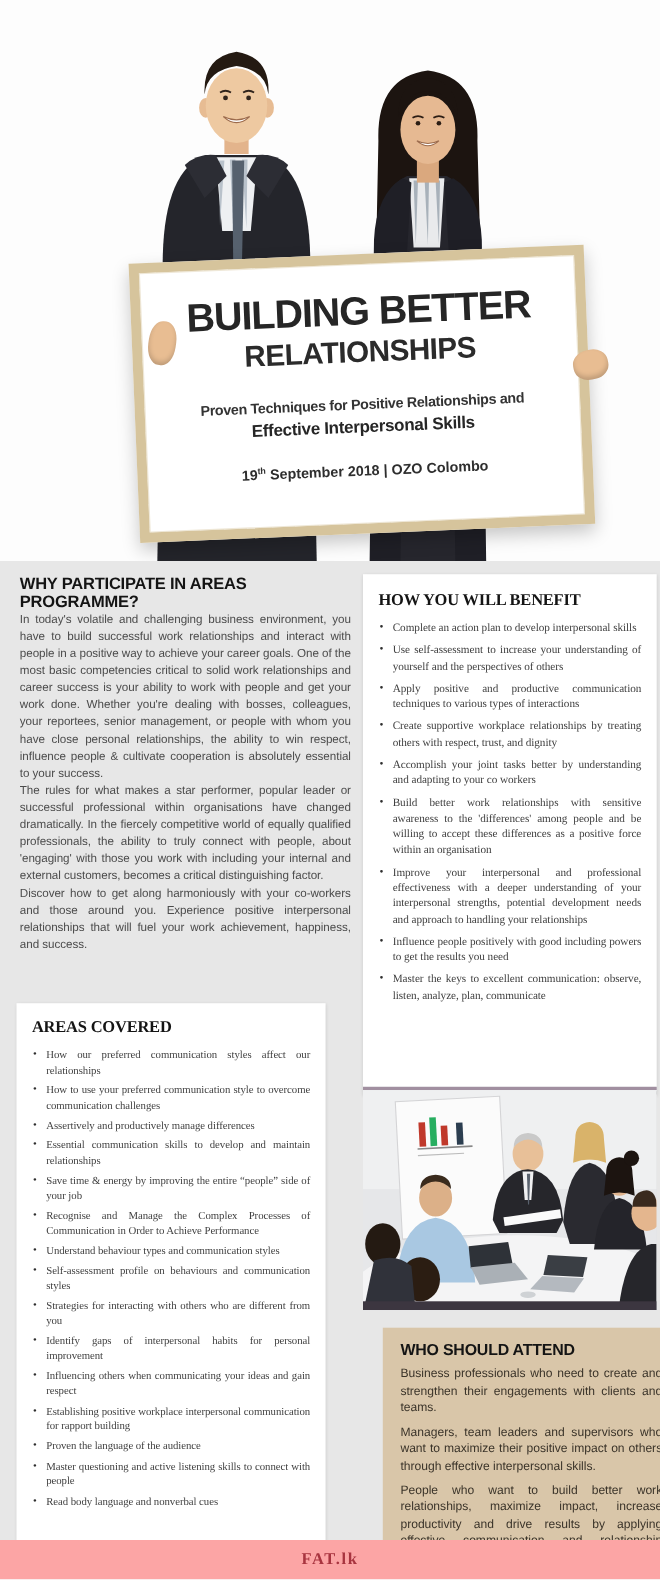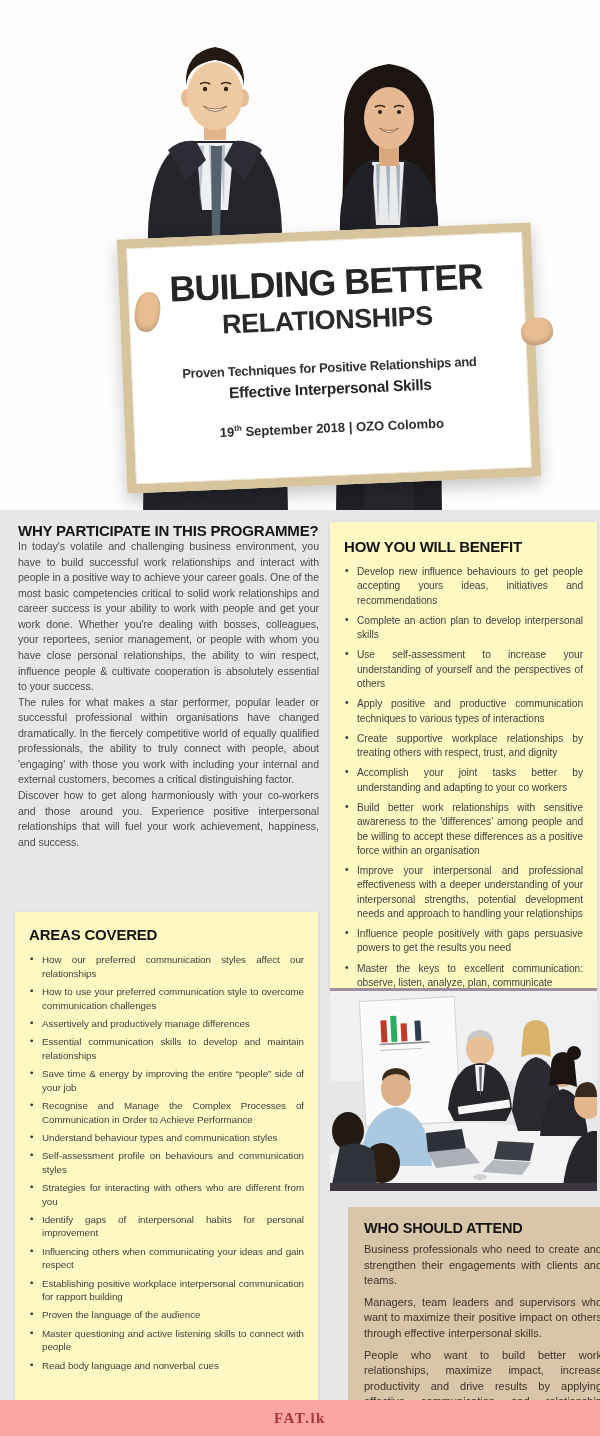--- a/index.html
+++ b/index.html
@@ -42,25 +42,26 @@
   .hand-woman { left:521px; top:318px; width:32px; height:27px; transform:rotate(-12deg); }
 
   
   .content { position:absolute; left:0; top:510px; width:600px; height:926px; background:#e7e7e7; }
 
   .why { position:absolute; left:18px; top:12px; width:301px; color:#4b4b4b; }
   .sec-title { font-size:15px; font-weight:800; letter-spacing:-.2px; color:#141414; }
   .why p { font-size:10.6px; line-height:1.47; text-align:justify; margin-top:0; letter-spacing:-.05px; }
 
   .panel {
-    position:absolute; background:#fef9c3; border-bottom:3px solid #4b4b4b;
+    position:absolute; background:#ffffff; border-bottom:3px solid #4b4b4b;
     box-shadow:0 1px 3px rgba(0,0,0,.12);
+    font-family:Liberation Serif, serif;
   }
   .benefits { left:330px; top:12px; width:267px; height:473px; padding:16px 14px 10px 14px; overflow:hidden; }
-  .areas    { left:15px;  top:402px; width:303px; height:495px; padding:14px 14px 10px 14px; overflow:hidden; }
+  .areas    { left:15px;  top:402px; width:281px; height:495px; padding:14px 14px 10px 14px; overflow:hidden; }
 
   ul.blist { list-style:none; margin-top:10px; }
   ul.blist li {
     position:relative; padding-left:13px; text-align:justify;
     color:#3f3f3f; letter-spacing:-.05px;
   }
   ul.blist li::before { content:"•"; position:absolute; left:1px; top:-1px; color:#2e2e2e; }
   .benefits li { font-size:10.2px; line-height:1.4; margin-bottom:6px; }
   .areas li    { font-size:9.8px;  line-height:1.4; margin-bottom:4.5px; }
 
@@ -140,38 +141,37 @@
         <span>19</span><sup>th</sup><span> September 2018</span><span>  |  </span><span>OZO Colombo</span>
       </div>
     </div>
     <div class="hand hand-man"></div>
     <div class="hand hand-woman"></div>
   </div>
 
   <div class="content">
 
     <div class="why">
-      <div class="sec-title">WHY PARTICIPATE IN THIS PROGRAMME?</div>
+      <div class="sec-title">WHY PARTICIPATE IN AREAS PROGRAMME?</div>
       <p>In today's volatile and challenging business environment, you have to build successful work relationships and interact with people in a positive way to achieve your career goals.  One of the most basic competencies critical to solid work relationships and career success is your ability to work with people and get your work done. Whether you're dealing with bosses, colleagues, your reportees, senior management, or people with whom you have close personal relationships, the ability to win respect, influence people &amp; cultivate cooperation is absolutely essential to your success.</p>
       <p>The rules for what makes a star performer, popular leader or successful professional within organisations have changed dramatically.  In the fiercely competitive world of equally qualified professionals, the ability to truly connect with people, about 'engaging' with those you work with including your internal and external customers, becomes a critical distinguishing factor.</p>
       <p>Discover how to get along harmoniously with your co-workers and those around you. Experience positive interpersonal relationships that will fuel your work achievement, happiness, and success.</p>
     </div>
 
     <div class="panel benefits">
       <div class="sec-title">HOW YOU WILL BENEFIT</div>
       <ul class="blist">
-        <li>Develop new influence behaviours to get people accepting yours ideas, initiatives and recommendations</li>
         <li>Complete an action plan to develop interpersonal skills</li>
         <li>Use self-assessment to increase your understanding of yourself and the perspectives of others</li>
         <li>Apply positive and productive communication techniques to various types of interactions</li>
         <li>Create supportive workplace relationships by treating others with respect, trust, and dignity</li>
         <li>Accomplish your joint tasks better by understanding and adapting to your co workers</li>
         <li>Build better work relationships with sensitive awareness to the 'differences' among people  and be willing to accept these differences as a positive force within an organisation</li>
         <li>Improve your interpersonal and professional effectiveness with a deeper understanding of your interpersonal strengths, potential  development needs and approach to handling your relationships</li>
-        <li>Influence people positively with gaps persuasive powers to get the results you need</li>
+        <li>Influence people positively with good including powers to get the results you need</li>
         <li>Master the keys to excellent communication:  observe, listen, analyze, plan, communicate</li>
       </ul>
     </div>
 
     <div class="panel areas">
       <div class="sec-title">AREAS COVERED</div>
       <ul class="blist">
         <li>How our preferred communication styles affect our relationships</li>
         <li>How to use your preferred communication style to overcome communication challenges</li>
         <li>Assertively and productively manage differences</li>

